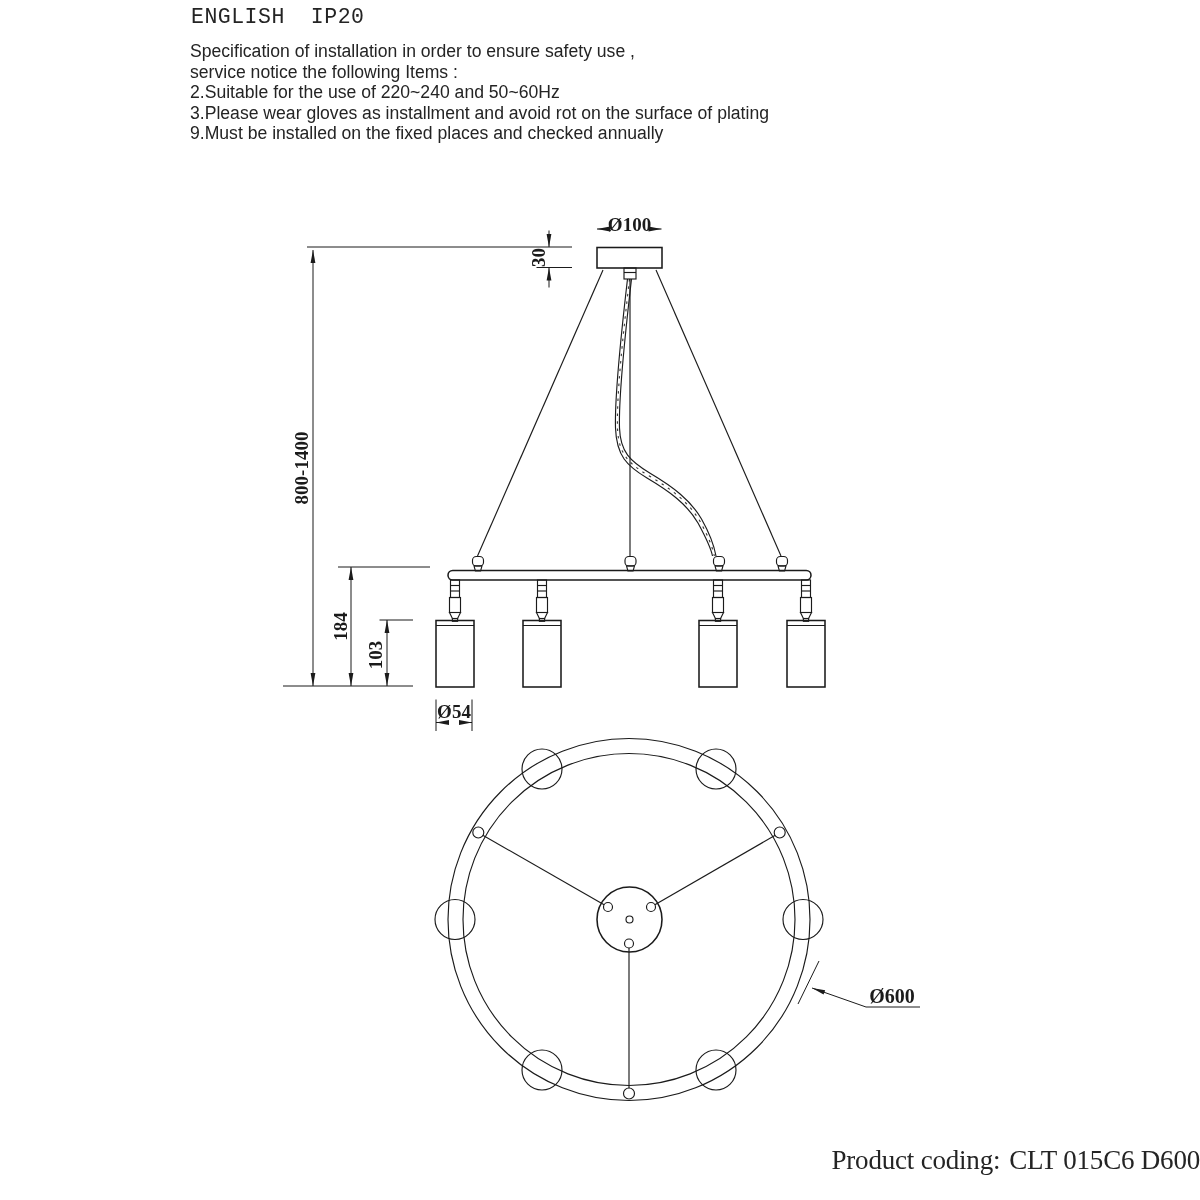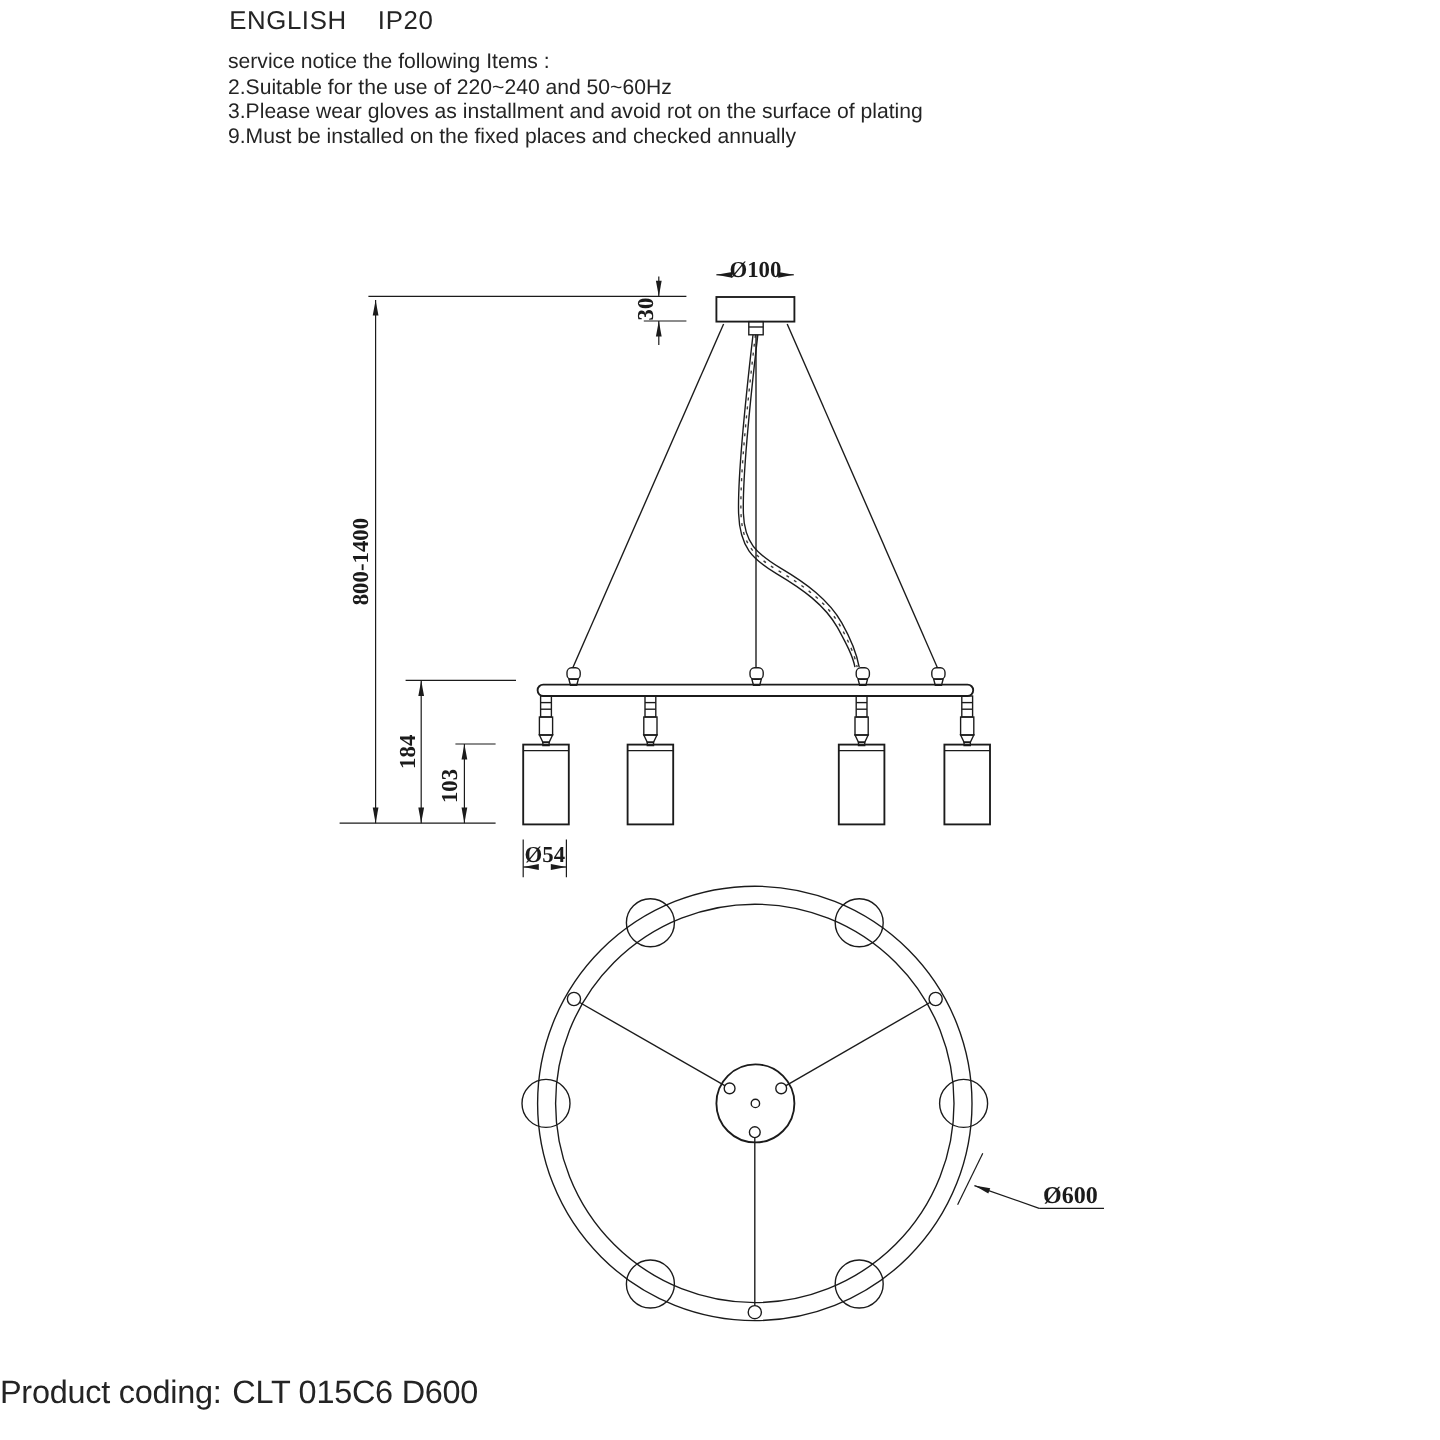--- a/index.html
+++ b/index.html
@@ -2,30 +2,30 @@
 <html><head>
 <meta charset="utf-8">
 <style>
   html,body{margin:0;padding:0;background:#fff;}
   .sheet{
     position:relative;width:1200px;height:1200px;background:#ffffff;
     font-family:"Liberation Sans", sans-serif;color:#1b1b1b;overflow:hidden;
   }
   .title{
     position:absolute;left:191px;top:5px;font-size:21.5px;letter-spacing:.5px;
-    display:flex;gap:26px;color:#242424;
+    display:flex;gap:26px;color:#242424;font-family:Liberation Mono, monospace;
   }
   .spec-text{
     position:absolute;left:190px;top:41px;font-size:17.6px;line-height:20.6px;
     color:#242424;white-space:nowrap;letter-spacing:0px;
   }
   .drawing{position:absolute;left:0;top:0;width:1200px;height:1200px;}
   .footer{
-    position:absolute;left:0;top:1145px;width:1200px;text-align:left;
-    font-size:27px;color:#242424;letter-spacing:-0.2px;
+    position:absolute;left:0;top:1145px;width:1200px;text-align:right;
+    font-size:27px;color:#242424;letter-spacing:-0.2px;font-family:Liberation Serif, serif;
   }
   .footer span{white-space:pre;}
   .footer .lbl{margin-right:9px;}
   svg .ln{fill:none;stroke:#1b1b1b;stroke-width:1.15px;}
   svg .thick{stroke-width:1.55px;}
   svg .dim{stroke-width:1px;}
   svg .wf{fill:#ffffff;stroke:#1b1b1b;stroke-width:1.15px;}
   svg .ah{fill:#1b1b1b;stroke:none;}
   svg .dimtxt{
     font-family:"Liberation Serif", serif;font-weight:700;font-size:19px;fill:#1b1b1b;
@@ -37,20 +37,21 @@
 <body>
 
 <div class="sheet">
 
   <div class="title">
     <span>ENGLISH</span>
     <span>IP20</span>
   </div>
 
   <div class="spec-text">
+    <div>Specification of installation in order to ensure safety use ,</div>
     <div>service notice the following Items :</div>
     <div>2.Suitable for the use of 220~240 and 50~60Hz</div>
     <div>3.Please wear gloves as installment and avoid rot on the surface of plating</div>
     <div>9.Must be installed on the fixed places and checked annually</div>
   </div>
 
   <svg class="drawing" viewBox="0 0 1200 1200" width="1200" height="1200">
 
     <defs>
       <g id="conn" class="ln">

